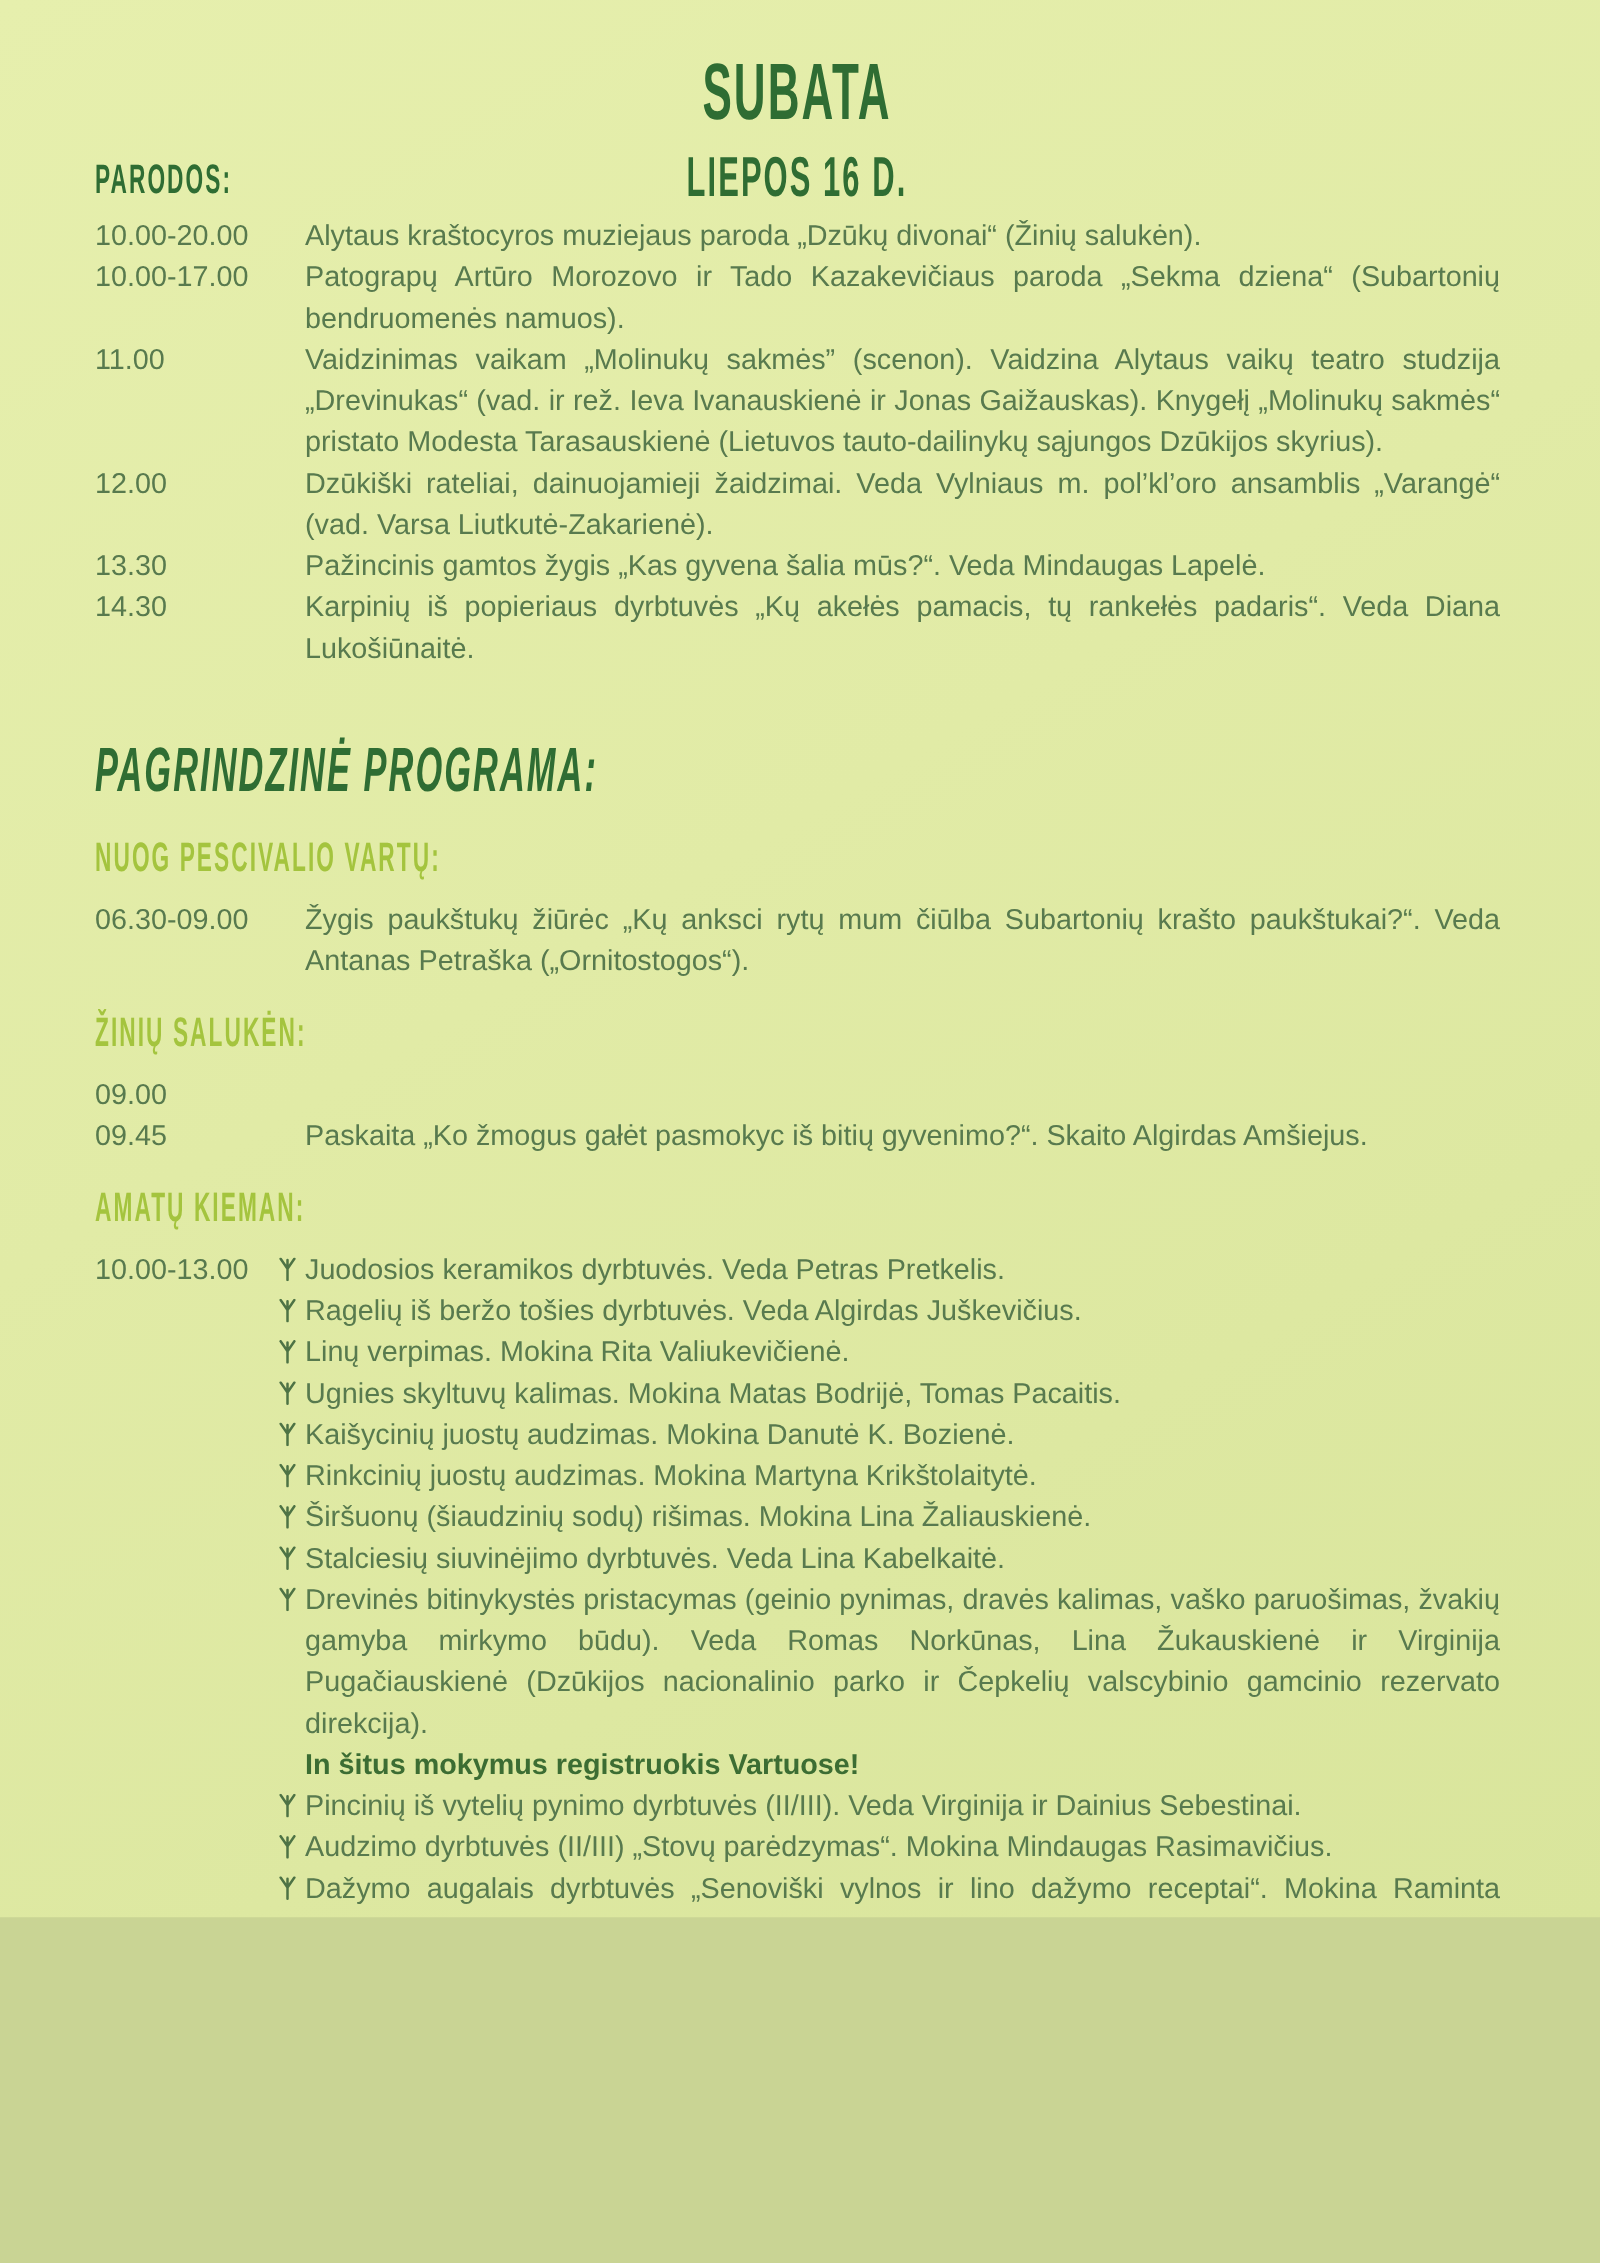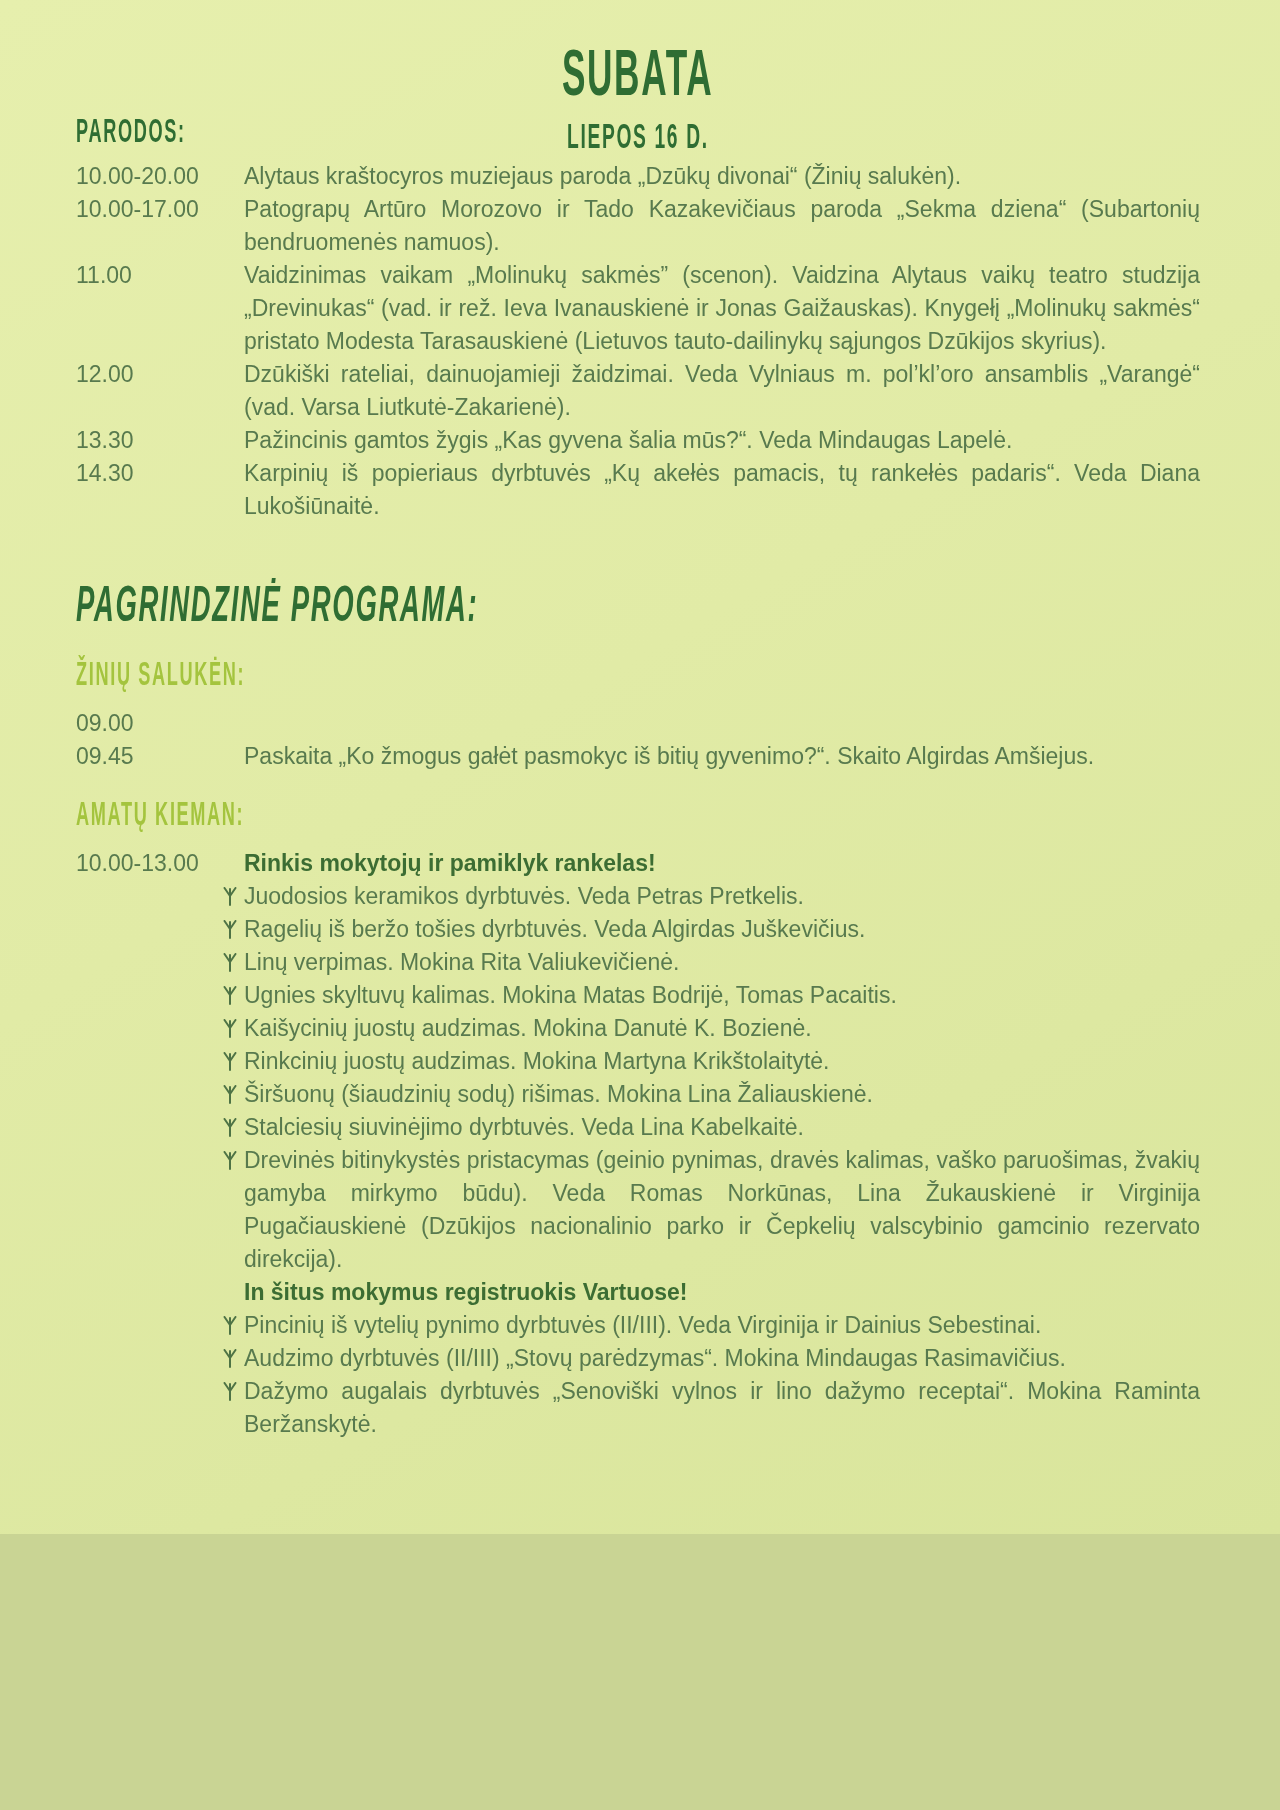--- a/index.html
+++ b/index.html
@@ -20,21 +20,21 @@
     font-weight:700;
     letter-spacing:3px;
     white-space:nowrap;
     transform:scaleX(0.55);
     transform-origin:left center;
     line-height:1.05;
   }
   .centered .disp{transform-origin:center center;}
   header{ text-align:center; margin-bottom:0; }
   h1{ margin:0; font-size:64px; color:#2f6d33; }
-  h2{ margin:6px 0 0 0; font-size:35px; color:#2f6d33; }
+  h2{ margin:6px 0 0 0; font-size:45px; color:#2f6d33; }
   h3{ margin:0; font-size:33px; color:#2f6d33; }
   h3.main{ font-size:50px;font-style:italic; }
   h3.lime{ color:#a4c43e; }
   .sec-parodos h3{ margin-top:-44px; margin-bottom:10px; }
   .sec-vaiku h3{ margin-top:20px; margin-bottom:12px; }
   h3.main{ margin-top:52px; margin-bottom:4px; }
   .sub h3{ margin-top:22px; margin-bottom:14px; }
   .sub:first-of-type h3{ margin-top:6px; }
 
   .row{ display:flex; align-items:flex-start; }
@@ -96,38 +96,44 @@
       <div class="desc">Pažincinis gamtos žygis „Kas gyvena šalia mūs?“. Veda Mindaugas Lapelė.</div>
     </div>
     <div class="row">
       <div class="time">14.30</div>
       <div class="desc">Karpinių iš popieriaus dyrbtuvės „Kų akełės pamacis, tų rankełės padaris“. Veda Diana Lukošiūnaitė.</div>
     </div>
   </section>
 
   <h3 class="main"><span class="disp">PAGRINDZINĖ PROGRAMA:</span></h3>
 
+  <section class="sub">
+    <h3 class="lime"><span class="disp">NUOG PESCIVALIO VARTŲ:</span></h3>
+    <div class="row">
+      <div class="time">06.30-09.00</div>
+      <div class="desc">Žygis paukštukų žiūrėc „Kų anksci rytų mum čiūlba Subartonių krašto paukštukai?“. Veda Antanas Petraška („Ornitostogos“).</div>
+    </div>
+  </section>
 
   <section class="sub">
     <h3 class="lime"><span class="disp">ŽINIŲ SALUKĖN:</span></h3>
     <div class="row">
       <div class="time">09.00</div>
     </div>
     <div class="row">
       <div class="time">09.45</div>
       <div class="desc">Paskaita „Ko žmogus gałėt pasmokyc iš bitių gyvenimo?“. Skaito Algirdas Amšiejus.</div>
     </div>
   </section>
 
   <section class="sub">
     <h3 class="lime"><span class="disp">AMATŲ KIEMAN:</span></h3>
     <div class="row">
       <div class="time">10.00-13.00</div>
       <div class="desc">
-        <div class="intro">Rinkis mokytojų ir pamiklyk rankelas!</div>
 
         <div class="witem"><span class="bullet">
               <svg viewBox="0 0 14 19">
                 <path d="M7 2 V18 M1.5 1 L7 9 M12.5 1 L7 9" stroke="currentColor" stroke-width="2" fill="none" stroke-linecap="round"></path>
               </svg>
             </span><span>Juodosios keramikos dyrbtuvės. Veda Petras Pretkelis.</span></div>
         <div class="witem"><span class="bullet">
               <svg viewBox="0 0 14 19">
                 <path d="M7 2 V18 M1.5 1 L7 9 M12.5 1 L7 9" stroke="currentColor" stroke-width="2" fill="none" stroke-linecap="round"></path>
               </svg>

